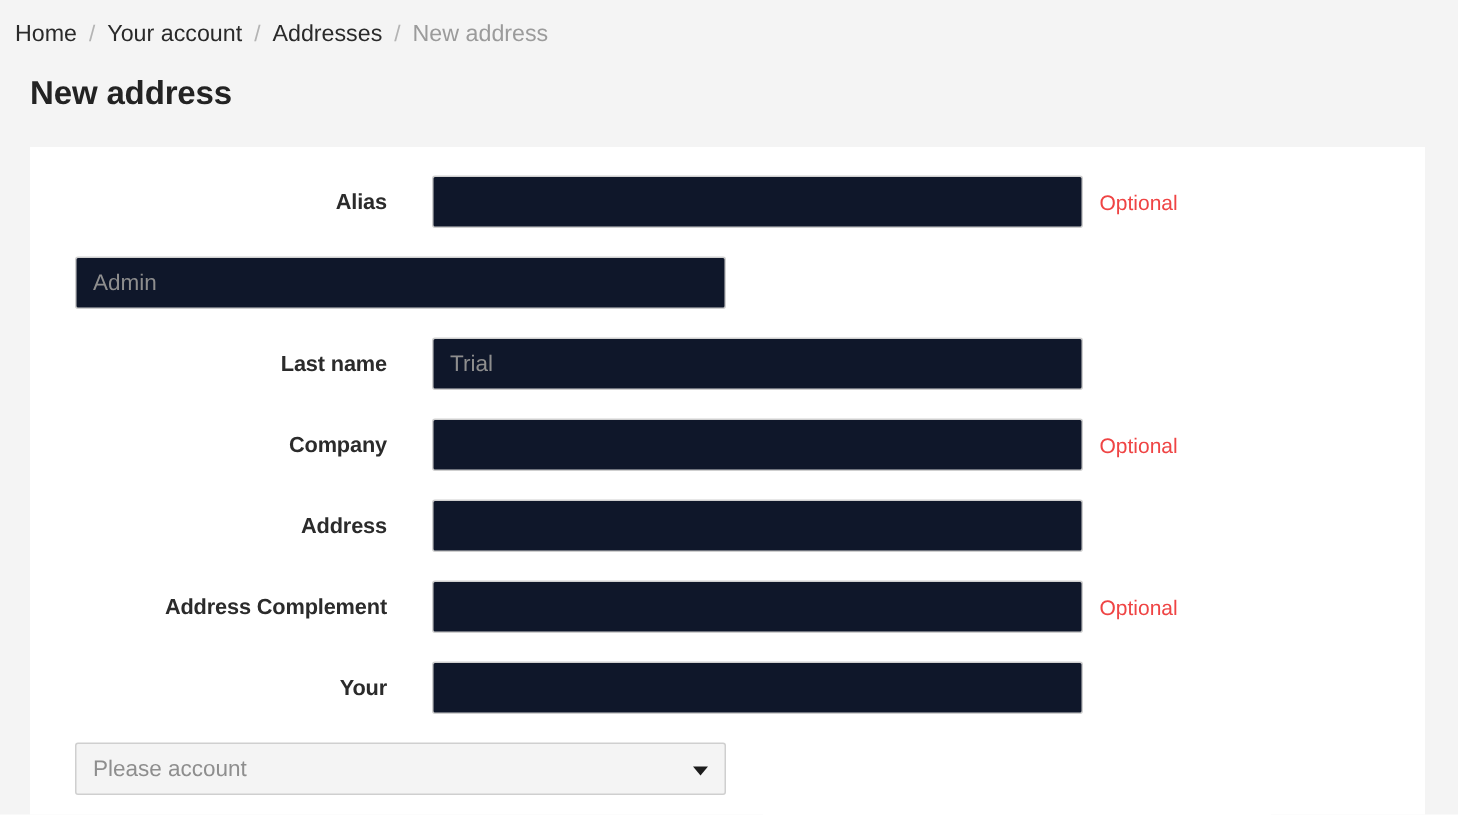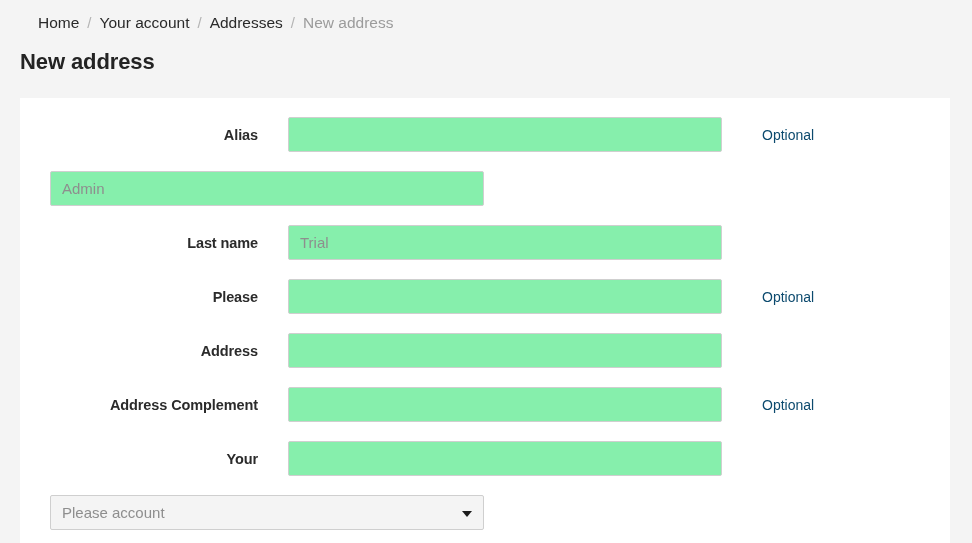--- a/index.html
+++ b/index.html
@@ -19,21 +19,21 @@
 
   .page {
     position: relative;
     width: 972px;
     height: 543px;
   }
 
   
   .breadcrumb {
     position: absolute;
-    left: 38px;
+    left: 10px;
     top: 12px;
     display: flex;
     align-items: center;
     font-size: 15.5px;
     line-height: 22px;
     white-space: nowrap;
   }
   .breadcrumb .crumb {
     color: #2a2a2a;
     text-decoration: none;
@@ -93,21 +93,21 @@
   .field-control {
     margin-left: 30px;
     width: 434px;
     flex: 0 0 434px;
   }
 
   .text-input {
     display: block;
     width: 434px;
     height: 35px;
-    background: #86efac;
+    background: #0f172a;
     border: 1px solid #cfcfcf;
     border-radius: 2px;
     padding: 0 11px;
     font-family: "Liberation Sans", sans-serif;
     font-size: 15px;
     color: #777777;
     outline: none;
   }
   .text-input::placeholder {
     color: #8e8e8e;
@@ -142,25 +142,25 @@
     margin-top: -2px;
     width: 0;
     height: 0;
     border-left: 5px solid transparent;
     border-right: 5px solid transparent;
     border-top: 6px solid #1c1c1c;
     pointer-events: none;
   }
 
   .optional-note {
-    margin-left: 40px;
+    margin-left: 11px;
     padding-top: 10px;
     font-size: 14px;
     line-height: 17px;
-    color: #0c4a6e;
+    color: #ef4444;
     white-space: nowrap;
   }
   .optional-note.hidden { visibility: hidden; }
 </style>
 </head>
 <body>
 
 <div class="page">
 
   <nav class="breadcrumb">
@@ -191,21 +191,21 @@
           <span class="optional-note hidden">Optional</span>
         </div>
         <div class="form-row">
           <label class="field-label">Last name</label>
           <div class="field-control">
             <input class="text-input" type="text" placeholder="Trial" style="">
           </div>
           <span class="optional-note hidden">Optional</span>
         </div>
         <div class="form-row">
-          <label class="field-label">Please</label>
+          <label class="field-label">Company</label>
           <div class="field-control">
             <input class="text-input" type="text" placeholder="" style="">
           </div>
           <span class="optional-note">Optional</span>
         </div>
         <div class="form-row">
           <label class="field-label">Address</label>
           <div class="field-control">
             <input class="text-input" type="text" placeholder="" style="">
           </div>

